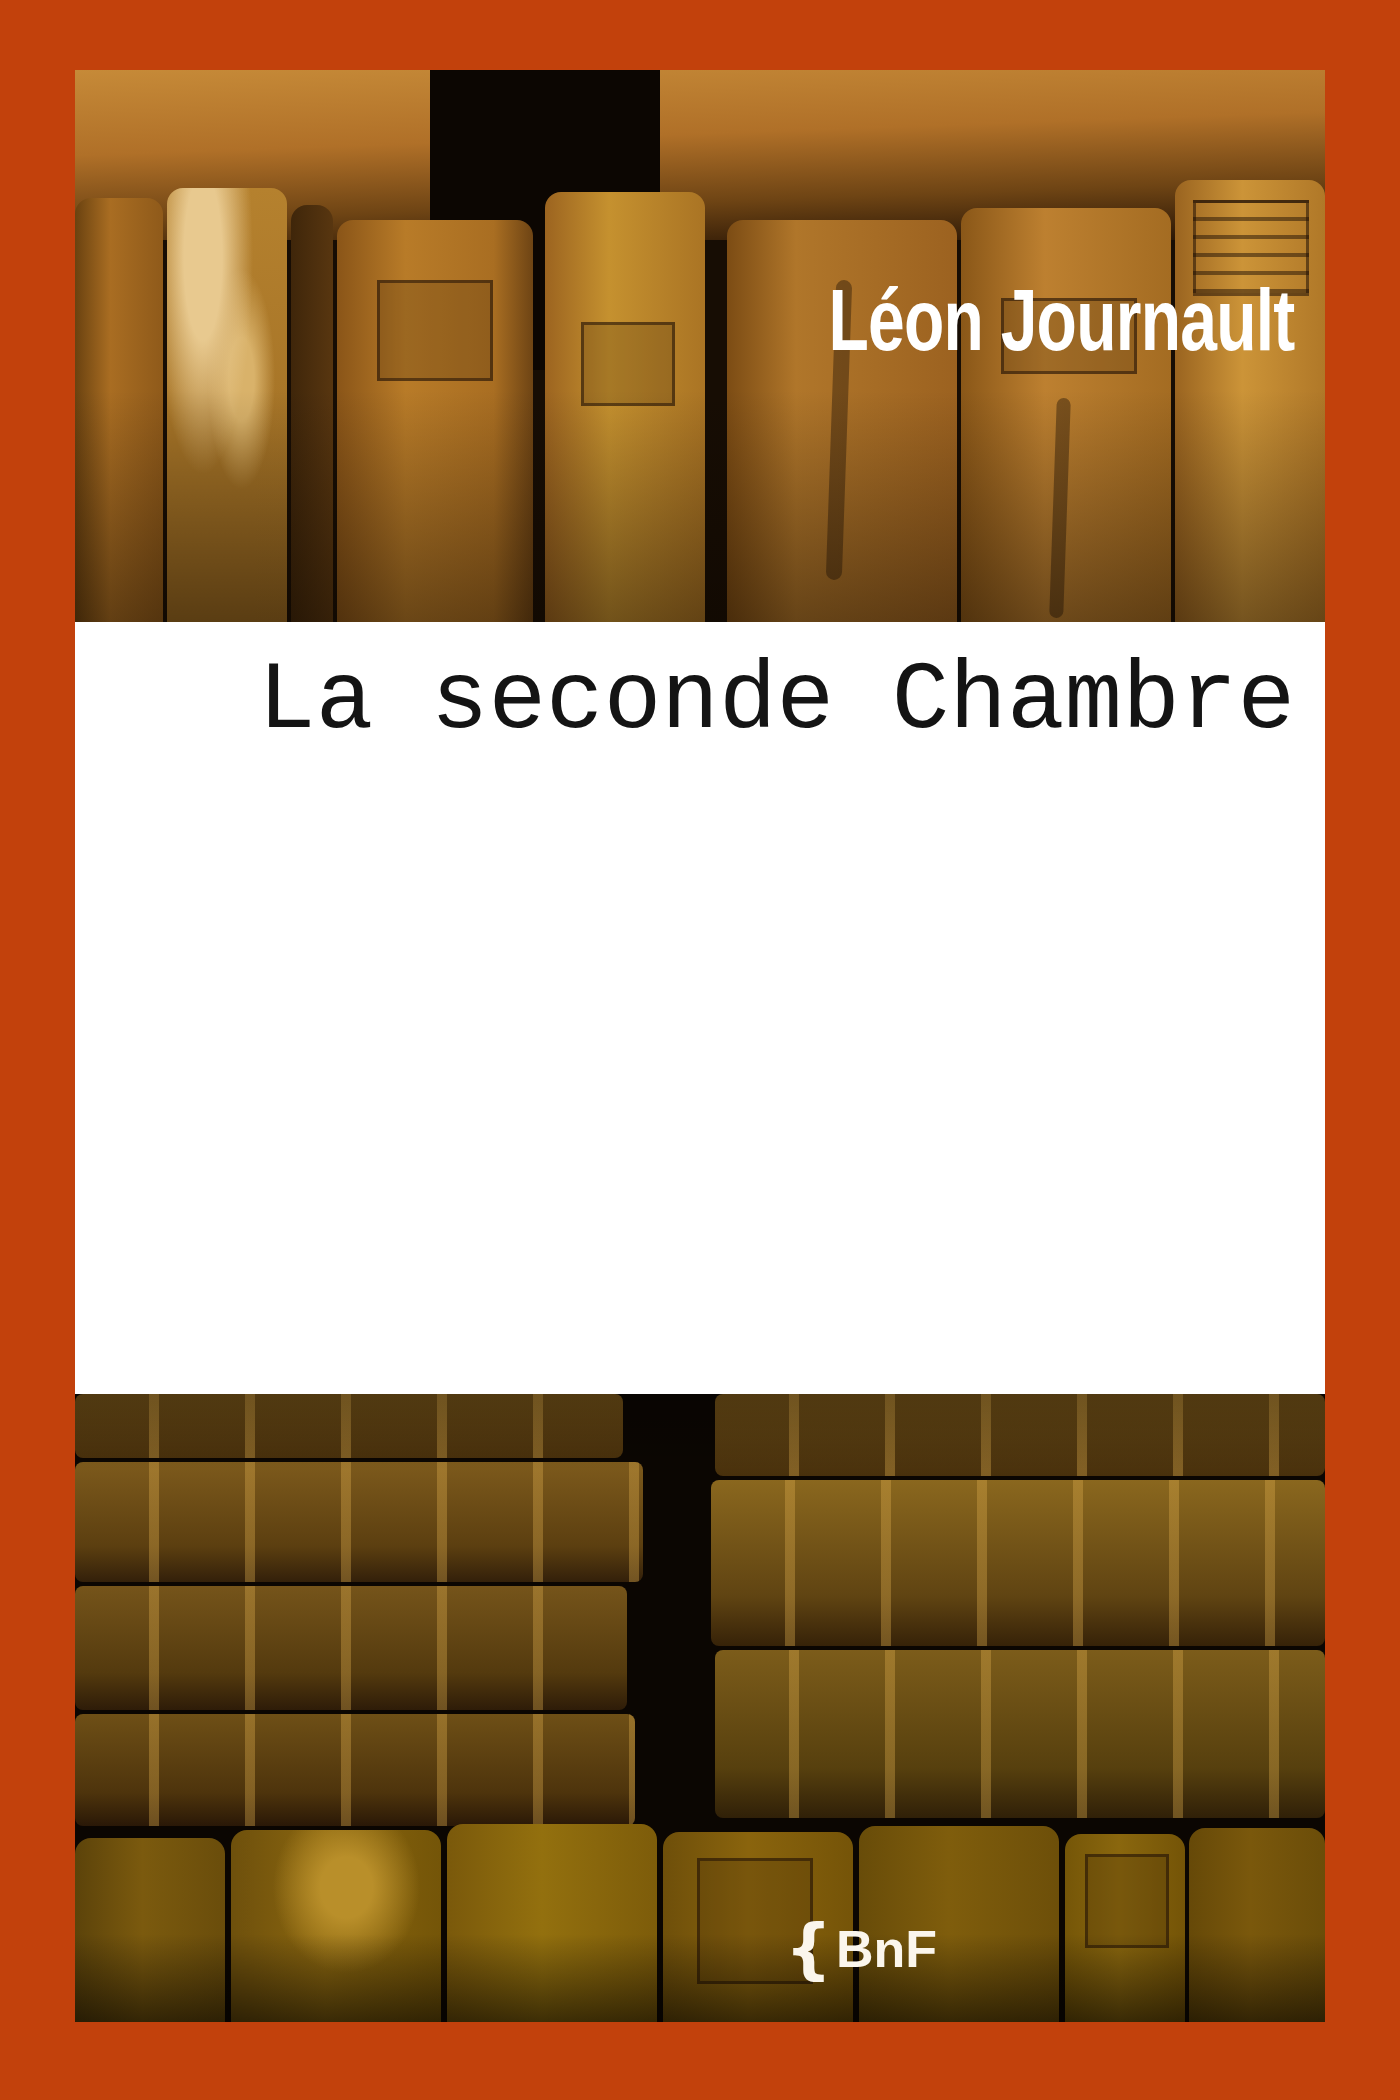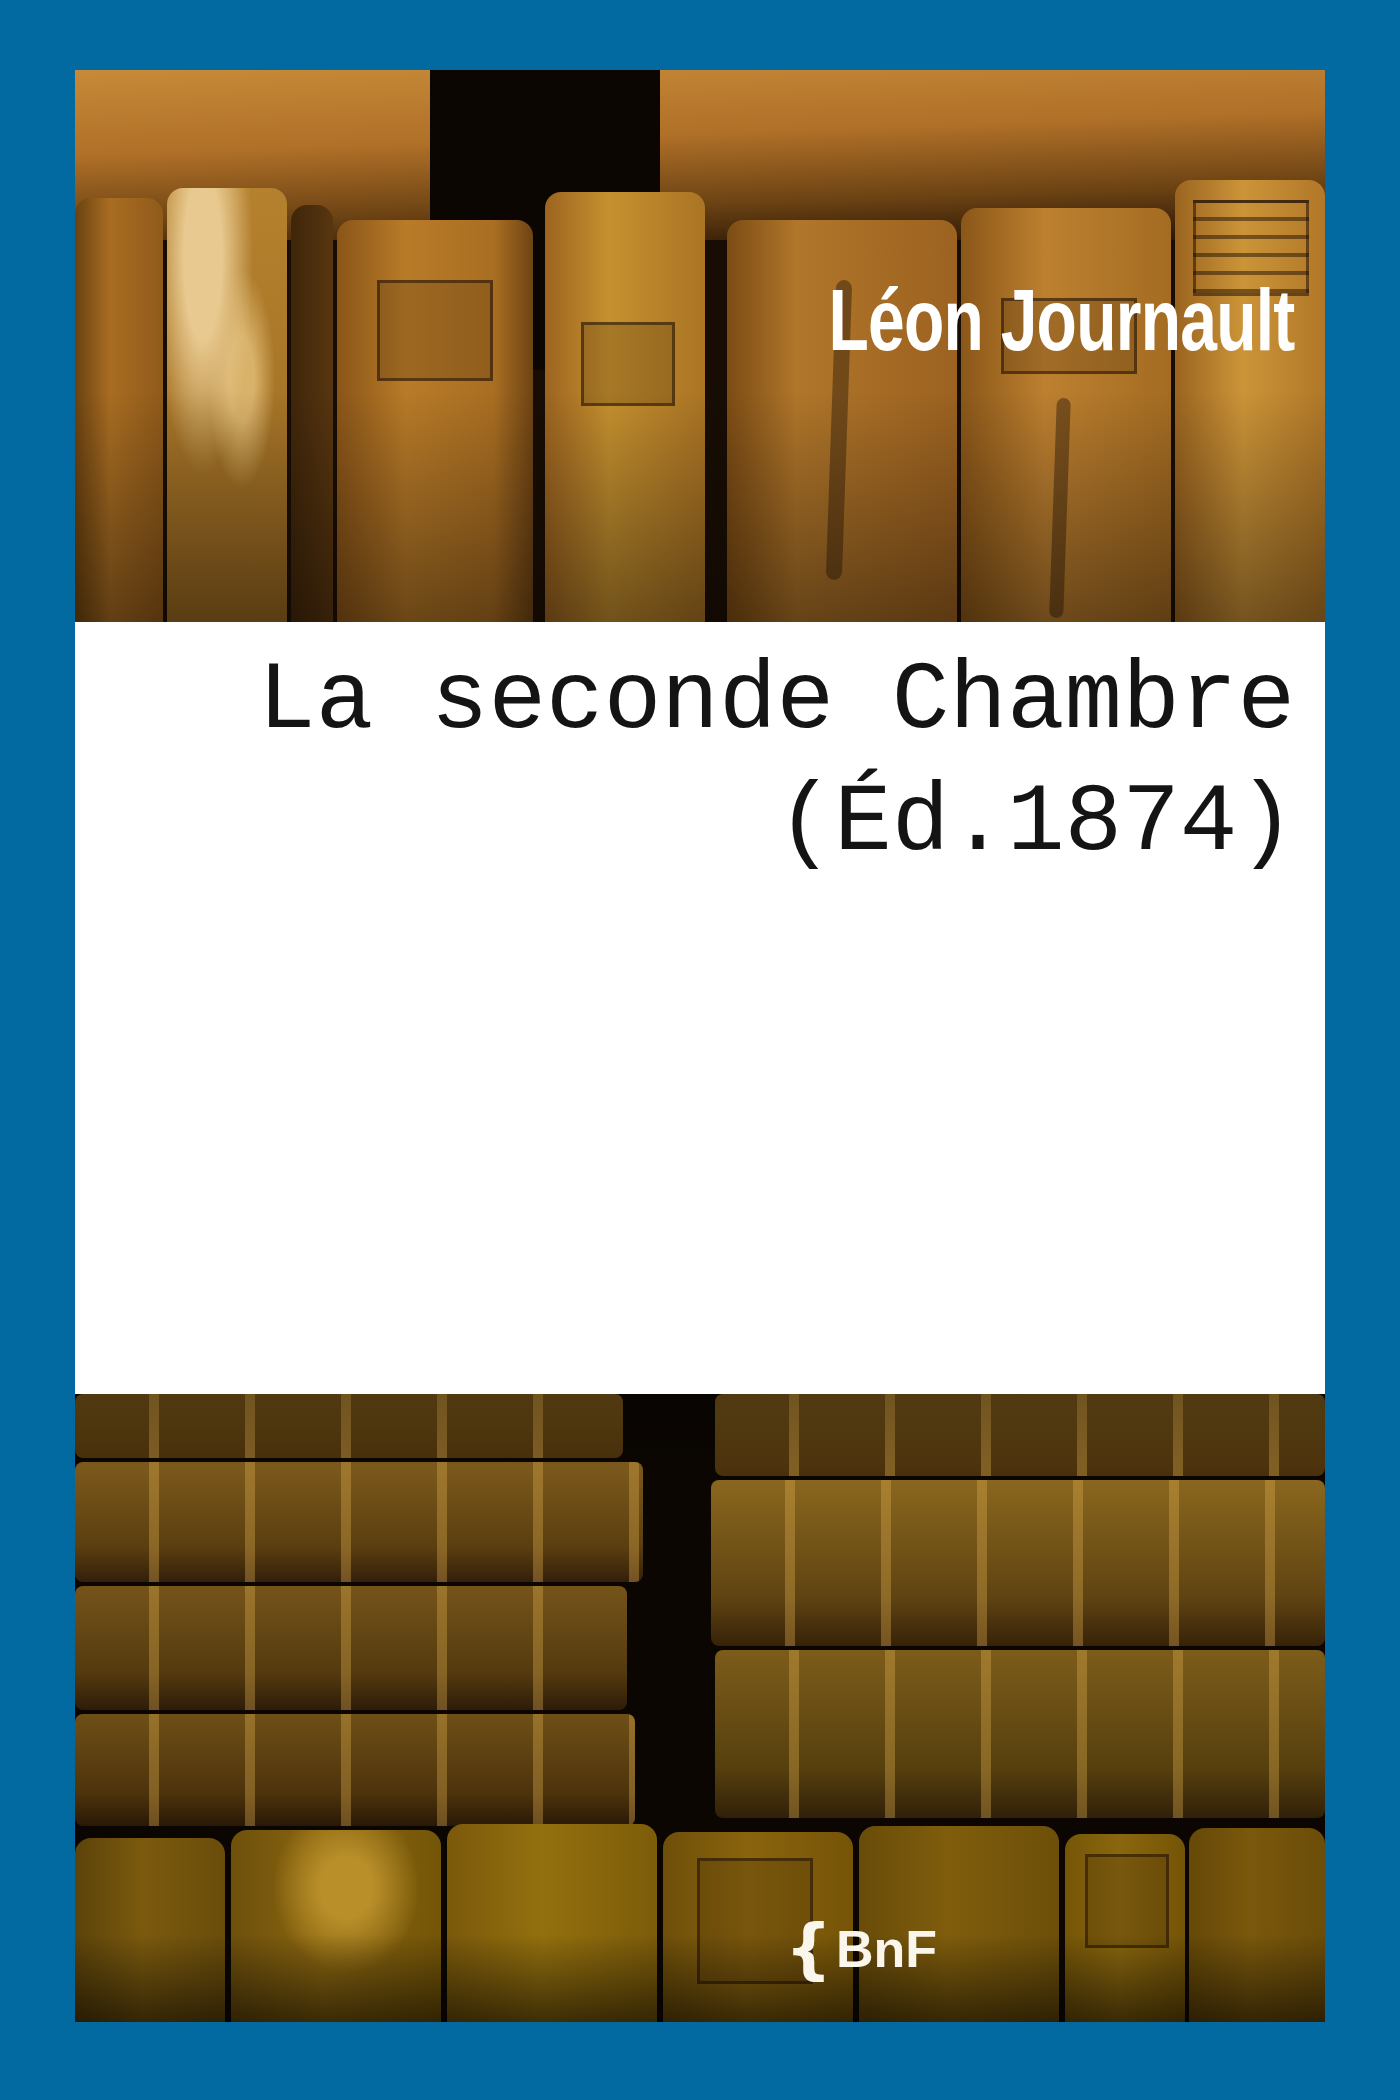--- a/index.html
+++ b/index.html
@@ -1,16 +1,16 @@
 <!DOCTYPE html>
 <html><head>
 <meta charset="utf-8">
 <style>
   html,body{margin:0;padding:0;}
-  .page{position:relative;width:1400px;height:2100px;background:#0369a1;overflow:hidden;
+  .page{position:relative;width:1400px;height:2100px;background:#c2410c;overflow:hidden;
         font-family:"Liberation Sans",sans-serif;}
   .cover{position:absolute;left:75px;top:70px;width:1250px;height:1952px;}
 
   
   .photo{position:absolute;left:0;width:1250px;overflow:hidden;background:#170d04;}
   .photo-top{top:0;height:552px;}
   .photo-bottom{top:1324px;height:628px;background:#0b0602;}
   .photo-top::after{content:"";position:absolute;inset:0;z-index:6;pointer-events:none;
         background:linear-gradient(180deg,rgba(0,0,0,0) 58%,rgba(12,6,0,.45) 100%);}
   .photo-bottom::after{content:"";position:absolute;inset:0;z-index:6;pointer-events:none;
@@ -77,21 +77,20 @@
         <div class="squiggle" style="left:92px;top:190px;width:14px;height:220px;"></div>
       </div>
       <div class="sp" style="left:1100px;width:150px;height:442px;background:linear-gradient(90deg,#9a6420,#cc9438 45%,#b07828);">
         <div class="label label-lines" style="left:18px;top:20px;width:110px;height:90px;"></div>
       </div>
     </div>
 
     <div class="band"></div>
     <div class="author"><span class="squeeze">Léon Journault</span></div>
     <div class="title">La seconde Chambre</div>
-    <div class="edition">(Éd.1874)</div>
 
     <div class="photo photo-bottom">
 
       <div class="row bands" style="left:0;top:0;width:548px;height:64px;background:linear-gradient(180deg,#6b4c16,#4a310c);"></div>
       <div class="row bands" style="left:0;top:68px;width:568px;height:120px;background:linear-gradient(180deg,#7d5a1c,#5c3f10 70%,#33200a);"></div>
       <div class="row bands" style="left:0;top:192px;width:552px;height:124px;background:linear-gradient(180deg,#75541a,#543a0e 70%,#2e1c08);"></div>
       <div class="row bands" style="left:0;top:320px;width:560px;height:112px;background:linear-gradient(180deg,#6e4f16,#4e340c 70%,#2a1807);"></div>
 
       <div class="row bands" style="left:640px;top:0;width:610px;height:82px;background:linear-gradient(180deg,#6b4c16,#48300c);"></div>
       <div class="row bands" style="left:636px;top:86px;width:614px;height:166px;background:linear-gradient(180deg,#8a671e,#604412 70%,#362208);"></div>

